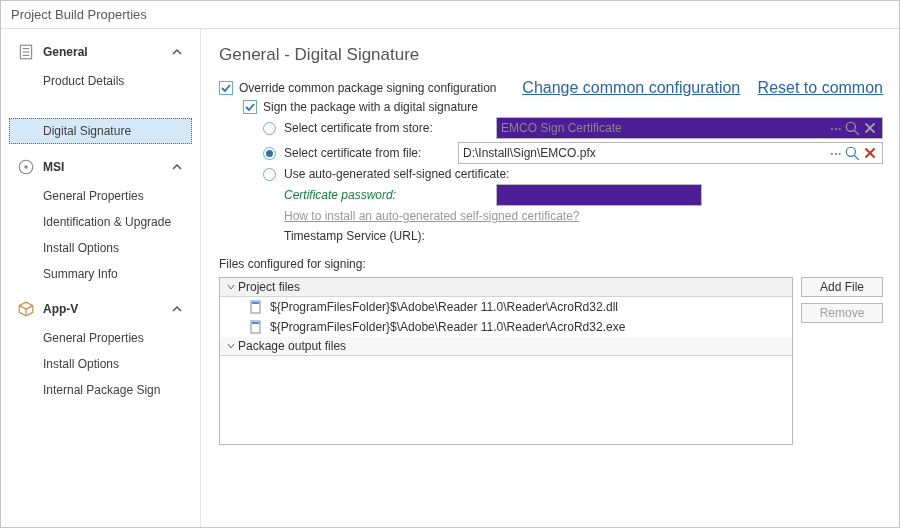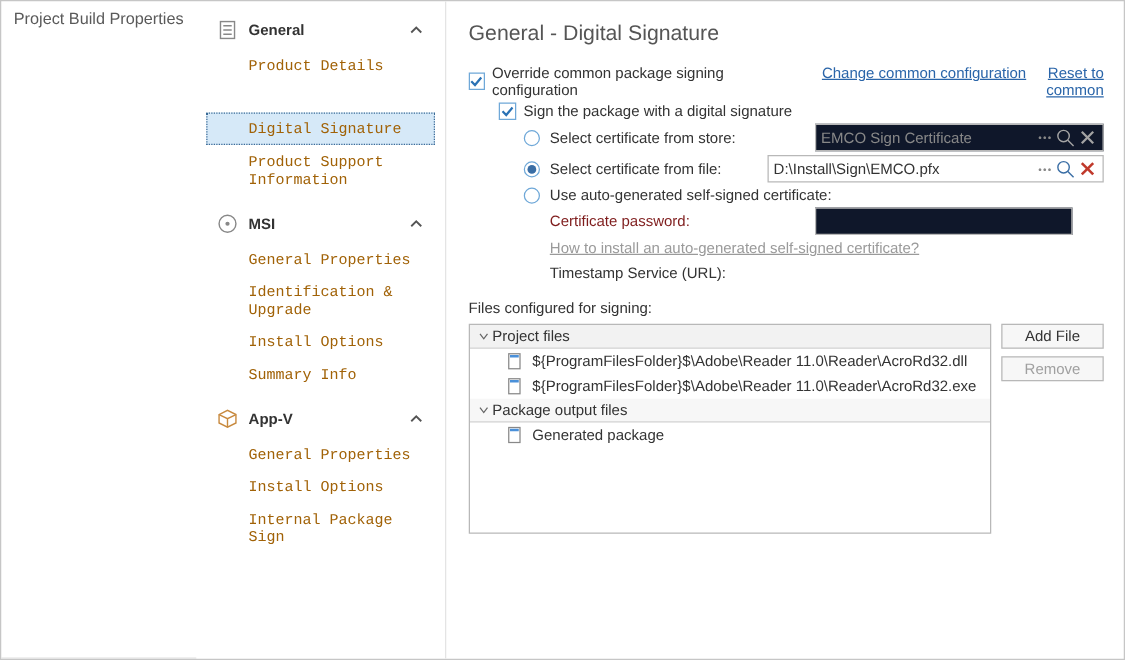--- a/index.html
+++ b/index.html
@@ -1,52 +1,52 @@
 <!DOCTYPE html>
 <html><head>
 <meta charset="utf-8">
 <style>
 * { box-sizing: border-box; }
 html, body { margin:0; padding:0; font-family: "Segoe UI", Tahoma, sans-serif; font-size: 12px; color:#333; background:#fff; }
 body { width:900px; height:528px; overflow:hidden; }
-.window { border:1px solid #c6c6c6; width:900px; height:528px; background:#fff; display:flex; flex-direction:row; }
+.window { border:1px solid #c6c6c6; width:900px; height:528px; background:#fff; display:flex; flex-direction:column; }
 .titlebar { padding:6px 10px; border-bottom:1px solid #e0e0e0; color:#5a5a5a; font-size:13px; }
 .body { display:flex; flex:1; overflow:hidden; }
 
 
 .sidebar { width:200px; border-right:1px solid #e4e4e4; padding:4px 0 0; overflow-y:auto; }
 .side-group { margin:4px 8px 8px; }
 .side-head { display:flex; align-items:center; padding:6px 8px; font-weight:600; color:#333; }
 .side-head .hicon { width:18px; height:18px; margin-right:8px; display:inline-flex; align-items:center; justify-content:center; color:#777; }
 .side-head .chev { margin-left:auto; color:#555; }
 .side-items { margin-left:0; }
-.side-item { display:block; padding:5px 4px 5px 34px; color:#a16207; cursor:pointer; margin:2px 0;font-family:Liberation Mono, monospace; }
+.side-item { display:block; padding:5px 4px 5px 34px; color:#404040; cursor:pointer; margin:2px 0; }
 .side-item.active { background:#d6e9f8; border:1px dotted #3a6a96; padding-left:33px;margin-top:25px; }
 
 
 .main { flex:1; padding:12px 16px 10px 18px; overflow:auto; }
 h1.page-title { font-weight:400; font-size:17px; color:#555; margin:4px 0 14px; }
 .row { display:flex; align-items:center; margin:3px 0; }
 .row-indent1 { margin-left:24px; }
 .row-indent2 { margin-left:44px; }
 .check { width:14px; height:14px; border:1px solid #6fa8d8; background:#fff; display:inline-flex; align-items:center; justify-content:center; margin-right:6px; }
 .check svg { width:10px; height:10px; }
 .radio { width:13px; height:13px; border:1px solid #6fa8d8; border-radius:50%; margin-right:8px; position:relative; }
 .radio.sel::after { content:""; width:7px; height:7px; border-radius:50%; background:#3a6ea5; position:absolute; top:2px; left:2px; }
 .optlabel { color:#333; }
-.optlabel.muted { color:#7f1d1d; }
+.optlabel.muted { color:#15803d;font-style:italic; }
 .input { border:1px solid #b8b8b8; background:#fff; height:22px; display:flex; align-items:center; padding:0 4px; margin-left:6px; color:#333; }
-.input.ro { background:#0f172a; color:#888;margin-left:44px; }
+.input.ro { background:#4c1d95; color:#888;margin-left:44px; }
 .dots { color:#888; margin-left:auto; font-size:8px; letter-spacing:1px; }
 .icon-btn { width:16px; height:16px; margin-left:2px; display:inline-flex; align-items:center; justify-content:center; color:#a4a4a4; }
 .icon-btn.red { color:#c0392b; }
 .link { color:#2a65a9; text-decoration:underline; cursor:pointer; }
 .link.muted { color:#9a9a9a; }
 .top-links { margin-left:auto; text-align:right; }
-.top-links a { margin-left:14px; font-size:12px; }
+.top-links a { margin-left:14px; font-size:16px; }
 
 .files-area { display:flex; margin-top:6px; }
 .tree { flex:1; border:1px solid #b8b8b8; height:168px; background:#fff; }
 .tree-head { display:flex; align-items:center; background:#f2f2f2; border-bottom:1px solid #d4d4d4; padding:2px 6px;text-align:right; }
 .tree-head.sub { background:#f7f7f7; }
 .tree-head .tog { color:#666; font-size:10px; width:12px; }
 .tree-row { display:flex; align-items:center; padding:2px 6px 2px 28px; }
 .file-ic { width:16px; height:16px; margin-right:6px; display:inline-flex; align-items:center; justify-content:center; }
 .side-btns { display:flex; flex-direction:column; margin-left:8px; }
 .btn { width:82px; height:20px; border:1px solid #b8b8b8; background:#f7f7f7; margin-bottom:6px; color:#333; display:flex; align-items:center; justify-content:center; }
@@ -75,21 +75,20 @@
           <span>General</span>
           <span class="chev">
               <svg width="14" height="14" viewBox="0 0 14 14">
                 <path d="M3 9 L7 5 L11 9" fill="none" stroke="#555" stroke-width="1.5"></path>
               </svg>
             </span>
         </div>
         <div class="side-items">
           <span class="side-item">Product Details</span>
           <span class="side-item active">Digital Signature</span>
-          <span class="side-item">Product Support Information</span>
         </div>
       </div>
 
       <div class="side-group">
         <div class="side-head">
           <span class="hicon">
               <svg viewBox="0 0 16 16">
                 <circle cx="8" cy="8" r="6" fill="none" stroke="#888"></circle>
                 <circle cx="8" cy="8" r="1.5" fill="#888"></circle>
               </svg>
@@ -253,29 +252,20 @@
             <span>${ProgramFilesFolder}$\Adobe\Reader 11.0\Reader\AcroRd32.exe</span>
           </div>
           <div class="tree-head sub">
             <span class="tog">
                 <svg width="10" height="10" viewBox="0 0 10 10">
                   <path d="M2 3 L5 7 L8 3" fill="none" stroke="#666"></path>
                 </svg>
               </span>
             <span>Package output files</span>
           </div>
-          <div class="tree-row">
-            <span class="file-ic">
-                <svg viewBox="0 0 16 16">
-                  <rect x="3" y="2" width="9" height="12" fill="#fff" stroke="#888"></rect>
-                  <rect x="4" y="3" width="7" height="2" fill="#4a90d9"></rect>
-                </svg>
-              </span>
-            <span>Generated package</span>
-          </div>
         </div>
         <div class="side-btns">
           <div class="btn">Add File</div>
           <div class="btn dis">Remove</div>
         </div>
       </div>
 
     </div>
   </div>
 </div>

